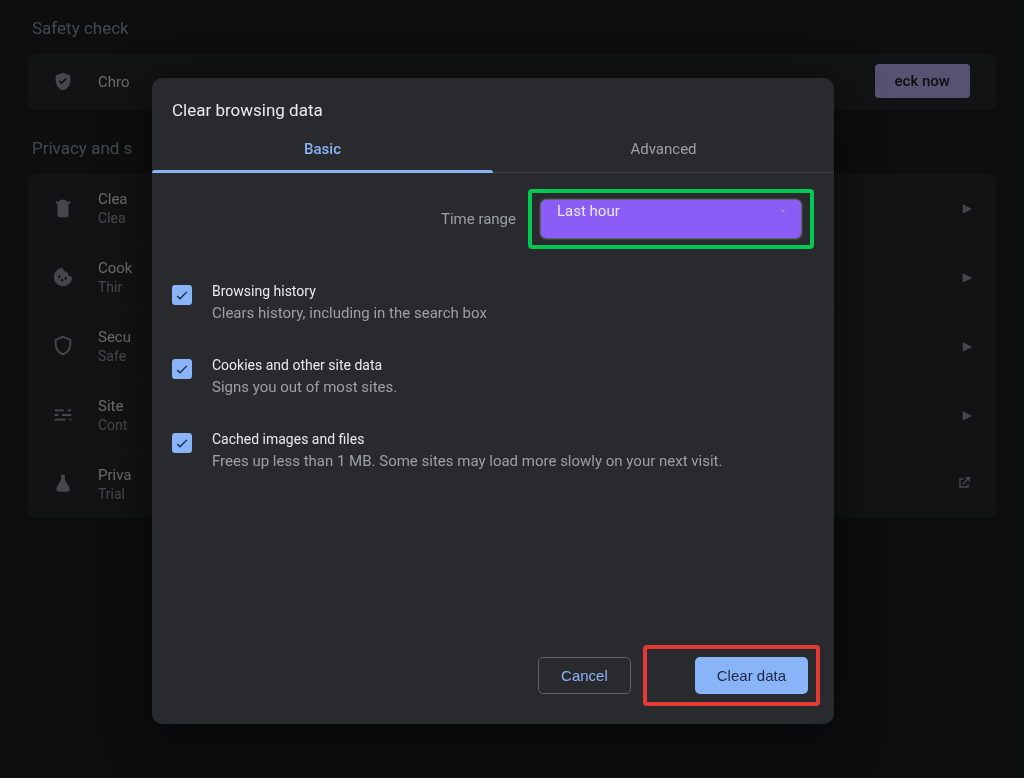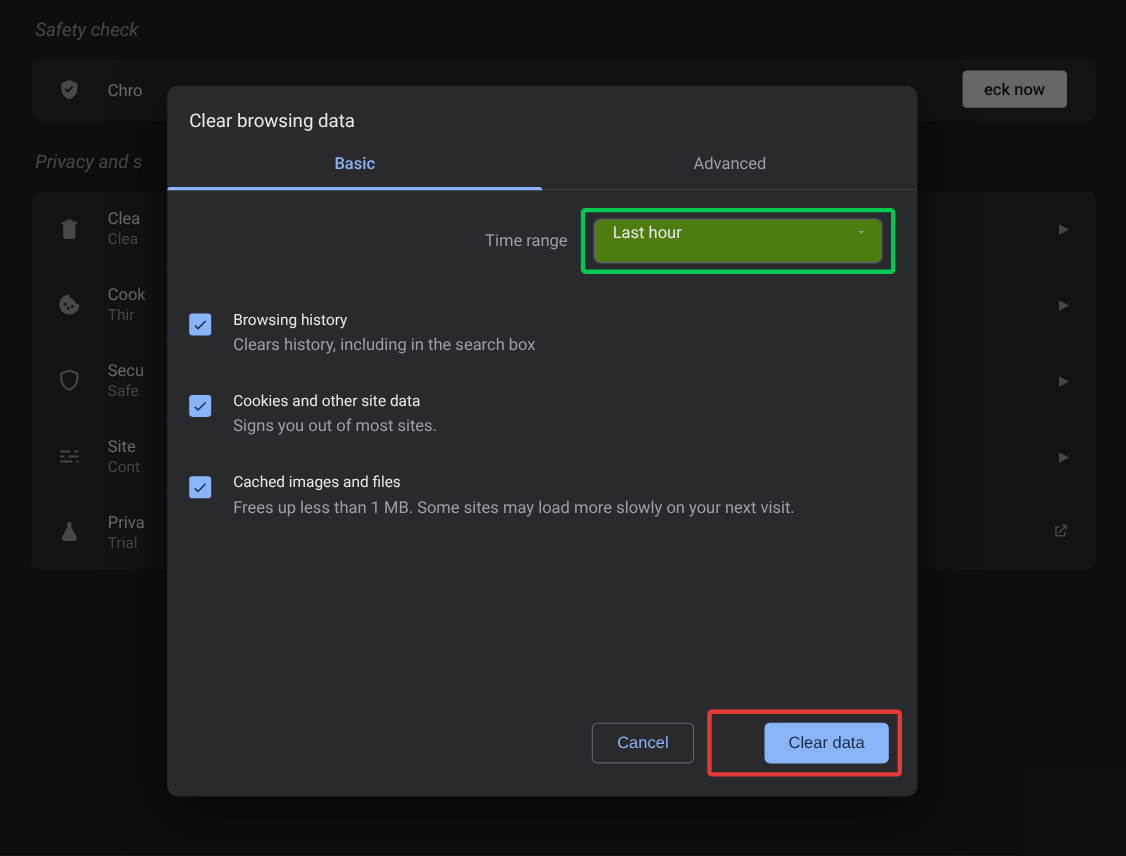--- a/index.html
+++ b/index.html
@@ -22,21 +22,20 @@
     position: absolute;
     inset: 0;
     background: rgba(0,0,0,0.55);
     pointer-events: none;
   }
 
   .section-title {
     color: #9aa0a6;
     font-size: 17px;
     margin: 6px 0 16px 4px;
-    font-style: italic;
   }
 
   .card {
     background: #292a2d;
     border-radius: 8px;
     padding: 0;
     margin-bottom: 28px;
   }
 
   .row {
@@ -65,21 +64,21 @@
   .row-arrow {
     color: #9aa0a6;
     font-size: 12px;
     margin-left: 12px;
   }
 
   .check-now {
     position: absolute;
     right: 26px;
     top: 10px;
-    background: #e5e5e5;
+    background: #c4b5fd;
     color: #202124;
     border-radius: 4px;
     padding: 8px 20px;
     font-size: 15px;
     font-weight: 500;
   }
 
   
   .modal {
     position: absolute;
@@ -149,21 +148,21 @@
   }
 
   .highlight-green {
     border: 4px solid #00c853;
     border-radius: 4px;
     padding: 6px 8px 6px 8px;
     display: inline-flex;
   }
 
   .select-box {
-    background: #4d7c0f;
+    background: #8b5cf6;
     border: 1px solid #5f6368;
     border-radius: 6px;
     width: 262px;
     height: 40px;
     display: flex;
     align-items: center;
     justify-content: space-between;
     padding: 0 12px 16px 16px;
     color: #e8eaed;
     font-size: 15px;

